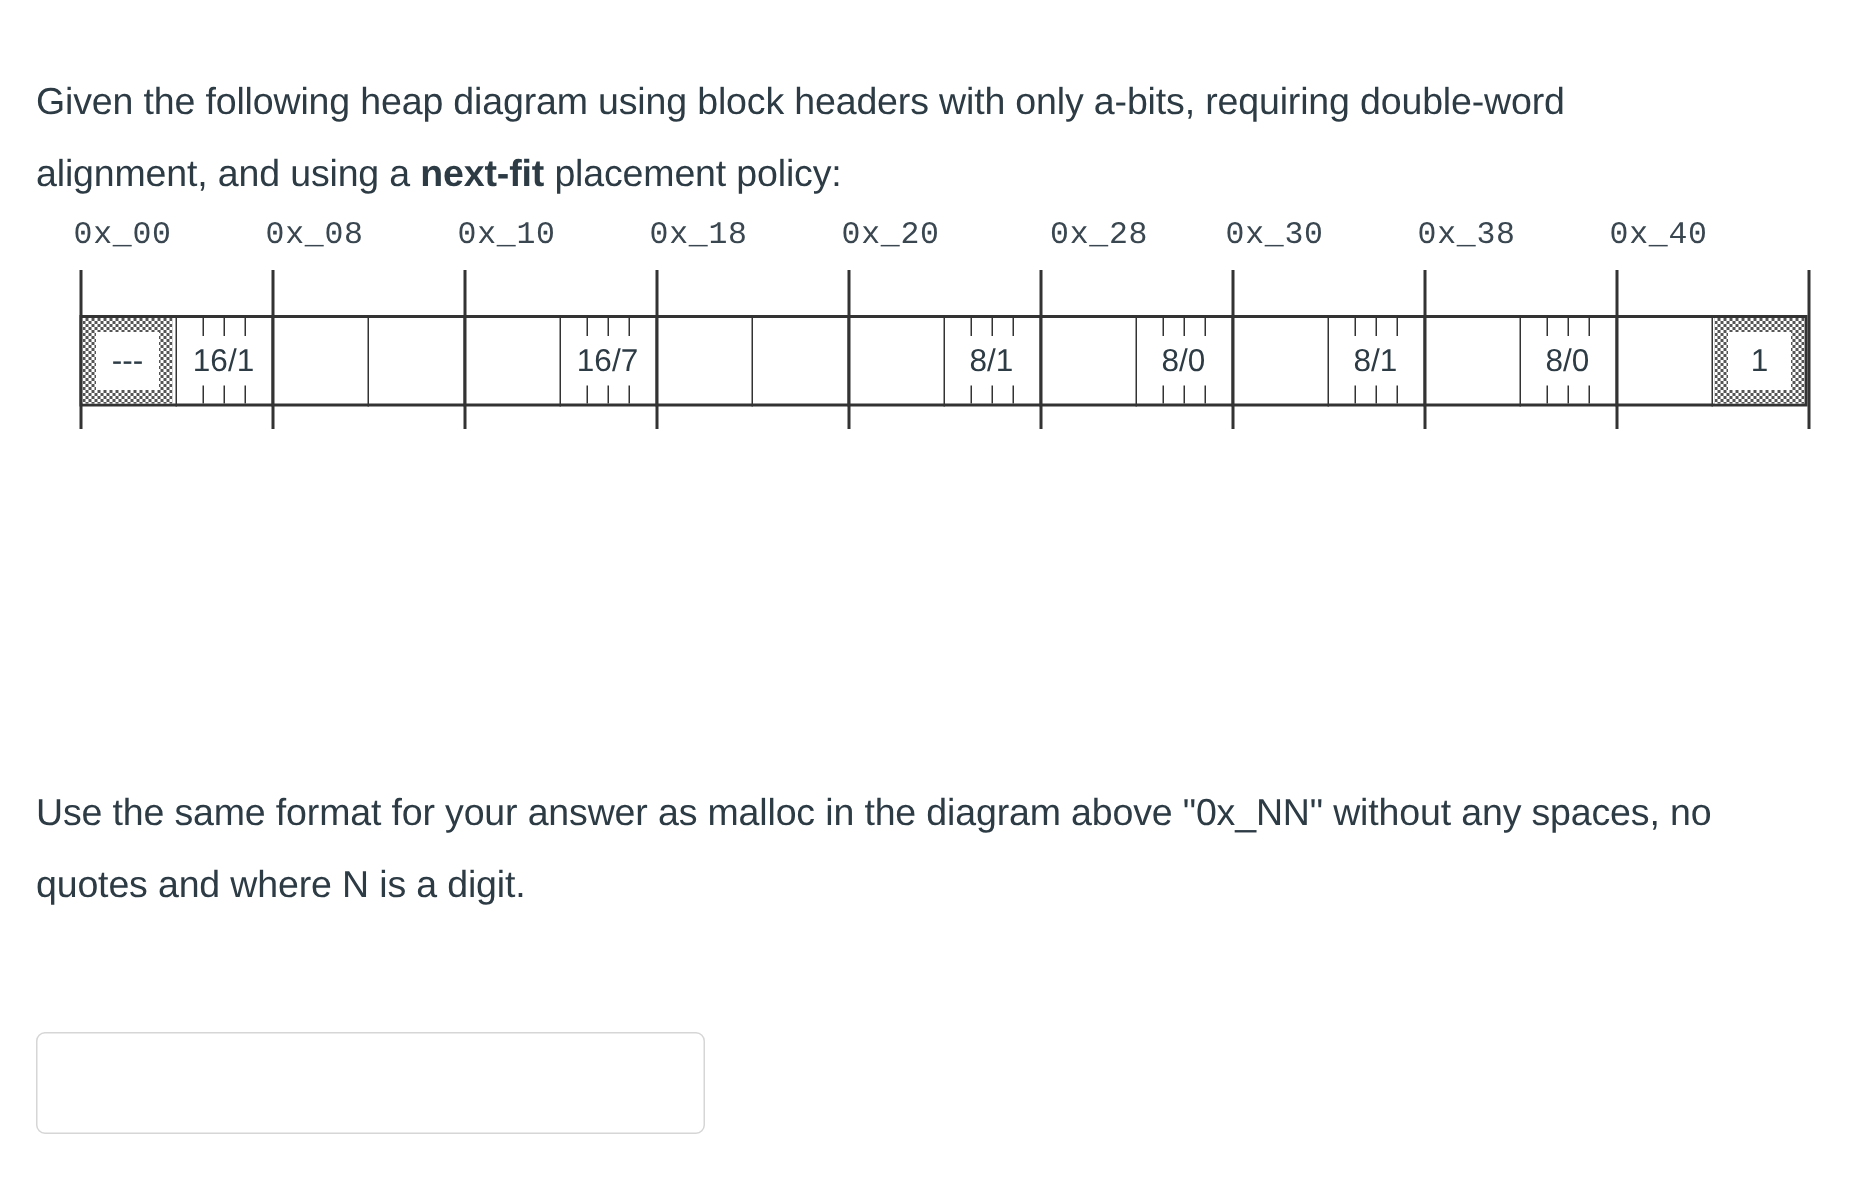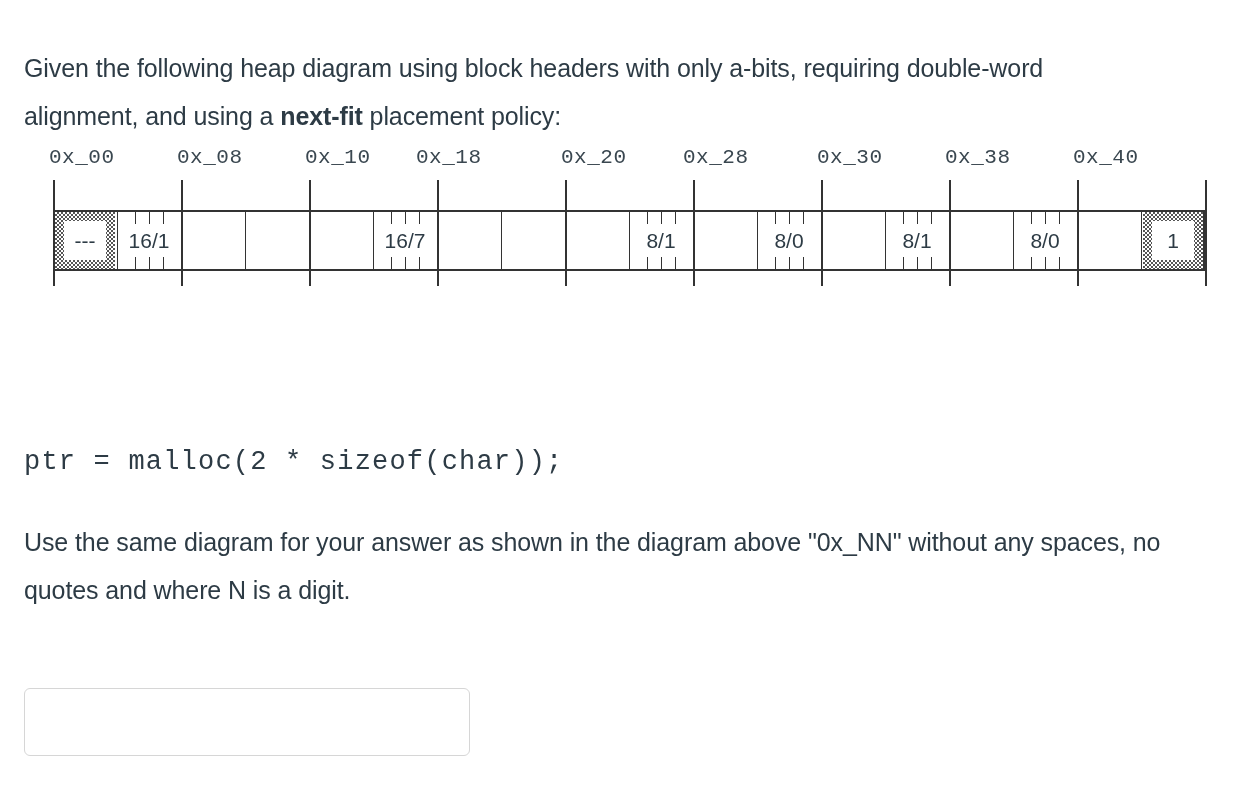--- a/index.html
+++ b/index.html
@@ -188,23 +188,23 @@
 
   <div class="prose" id="para-intro">
     <span>Given the following heap diagram using block headers with only a-bits, requiring double-word alignment, and using a </span><b>next-fit</b><span> placement policy:</span>
   </div>
 
   <div id="heap-diagram">
     <div class="addr-labels">
         <div class="addr-label" style="left: 27px;">0x_00</div>
         <div class="addr-label" style="left: 155px;">0x_08</div>
         <div class="addr-label" style="left: 283px;">0x_10</div>
-        <div class="addr-label" style="left: 394px;">0x_18</div>
+        <div class="addr-label" style="left: 411px;">0x_18</div>
         <div class="addr-label" style="left: 539px;">0x_20</div>
-        <div class="addr-label" style="left: 661px;">0x_28</div>
+        <div class="addr-label" style="left: 678px;">0x_28</div>
         <div class="addr-label" style="left: 795px;">0x_30</div>
         <div class="addr-label" style="left: 923px;">0x_38</div>
         <div class="addr-label" style="left: 1051px;">0x_40</div>
       </div>
     <div class="ruler">
       <div class="heap-box"></div>
     <div class="major-tick" style="left: 29px;"></div>
         <div class="major-tick" style="left: 157px;"></div>
         <div class="major-tick" style="left: 285px;"></div>
         <div class="major-tick" style="left: 413px;"></div>
@@ -276,19 +276,18 @@
         <div class="mini-tick-top" style="left: 1007px;"></div>
         <div class="mini-tick-bot" style="left: 1007px;"></div>
         <div class="mini-tick-top" style="left: 1021px;"></div>
         <div class="mini-tick-bot" style="left: 1021px;"></div>
         <div class="mini-tick-top" style="left: 1035px;"></div>
         <div class="mini-tick-bot" style="left: 1035px;"></div>
       </div>
   </div>
 
 
-  <div id="code-line">ptr = malloc(2 * sizeof(char));</div>
-
-  <div class="prose" id="para-format">Use the same diagram for your answer as shown in the diagram above "0x_NN" without any spaces, no quotes and where N is a digit.</div>
+
+  <div class="prose" id="para-format">Use the same format for your answer as malloc in the diagram above "0x_NN" without any spaces, no quotes and where N is a digit.</div>
 
   <input id="answer-input" type="text" placeholder="" style="">
 
 </div>
 
 </body></html>

